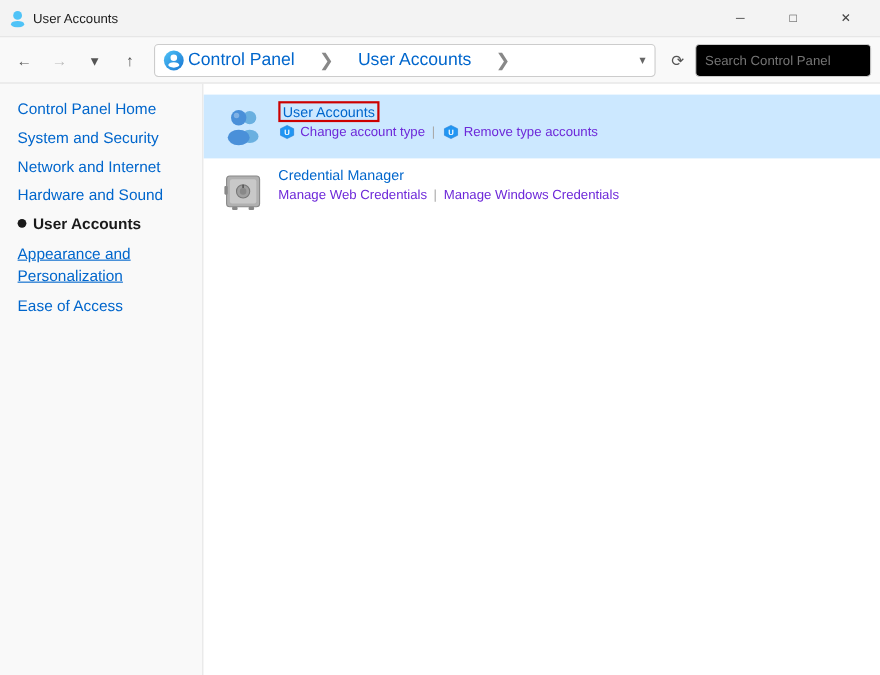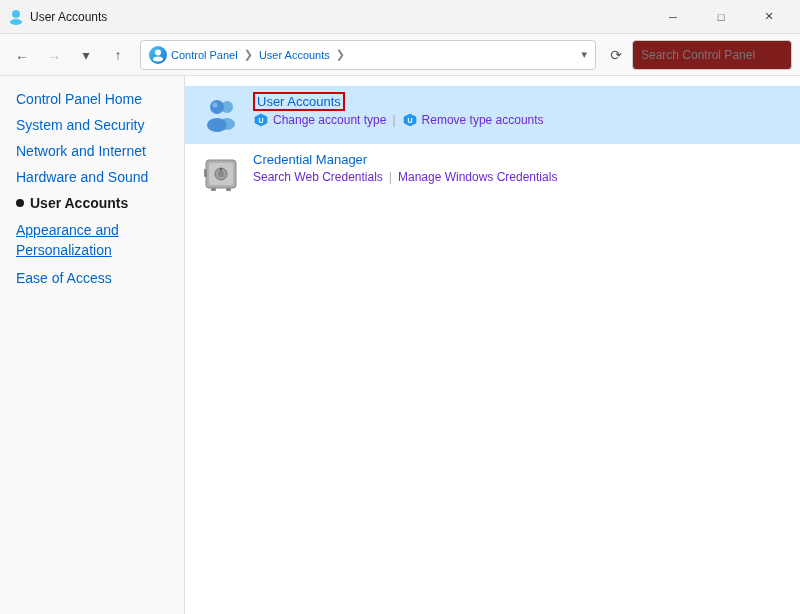--- a/index.html
+++ b/index.html
@@ -96,25 +96,25 @@
       border-radius: 50%;
       background: linear-gradient(135deg, #4fc3f7, #1976d2);
       display: flex;
       align-items: center;
       justify-content: center;
       font-size: 10px;
       color: white;
       flex-shrink: 0;
     }
     .address-path {
-      font-size: 11px;
+      font-size: 16px;
       color: #1a1a1a;
       display: flex;
       align-items: center;
-      gap: 4px;
+      gap: 20px;
     }
     .path-sep { color: #888; margin: 0 2px; }
     .address-chevron {
       margin-left: auto;
       color: #666;
       font-size: 11px;
       cursor: pointer;
     }
     .address-refresh {
       width: 24px;
@@ -127,21 +127,21 @@
       display: flex;
       align-items: center;
       justify-content: center;
       border-radius: 3px;
     }
     .search-box {
       height: 30px;
       width: 160px;
       border: 1px solid #ccc;
       border-radius: 4px;
-      background: #7f1d1d;
+      background: #000000;
       display: flex;
       align-items: center;
       padding: 0 8px;
       gap: 4px;
     }
     .search-input {
       border: none;
       outline: none;
       font-size: 12px;
       color: #aaa;
@@ -380,21 +380,21 @@
           <rect x="10" y="36" width="5" height="3" rx="1" fill="#888"></rect>
           <rect x="25" y="36" width="5" height="3" rx="1" fill="#888"></rect>
         </svg>
       </div>
       <div class="item-body">
         <div class="item-title">
           <a>Credential Manager</a>
         </div>
         <div class="item-links">
           <a class="item-link-btn">
-            <span>Search Web Credentials</span>
+            <span>Manage Web Credentials</span>
           </a>
           <span class="item-link-sep">|</span>
           <a class="item-link-btn">
             <span>Manage Windows Credentials</span>
           </a>
         </div>
       </div>
     </div>
 
   </div>

